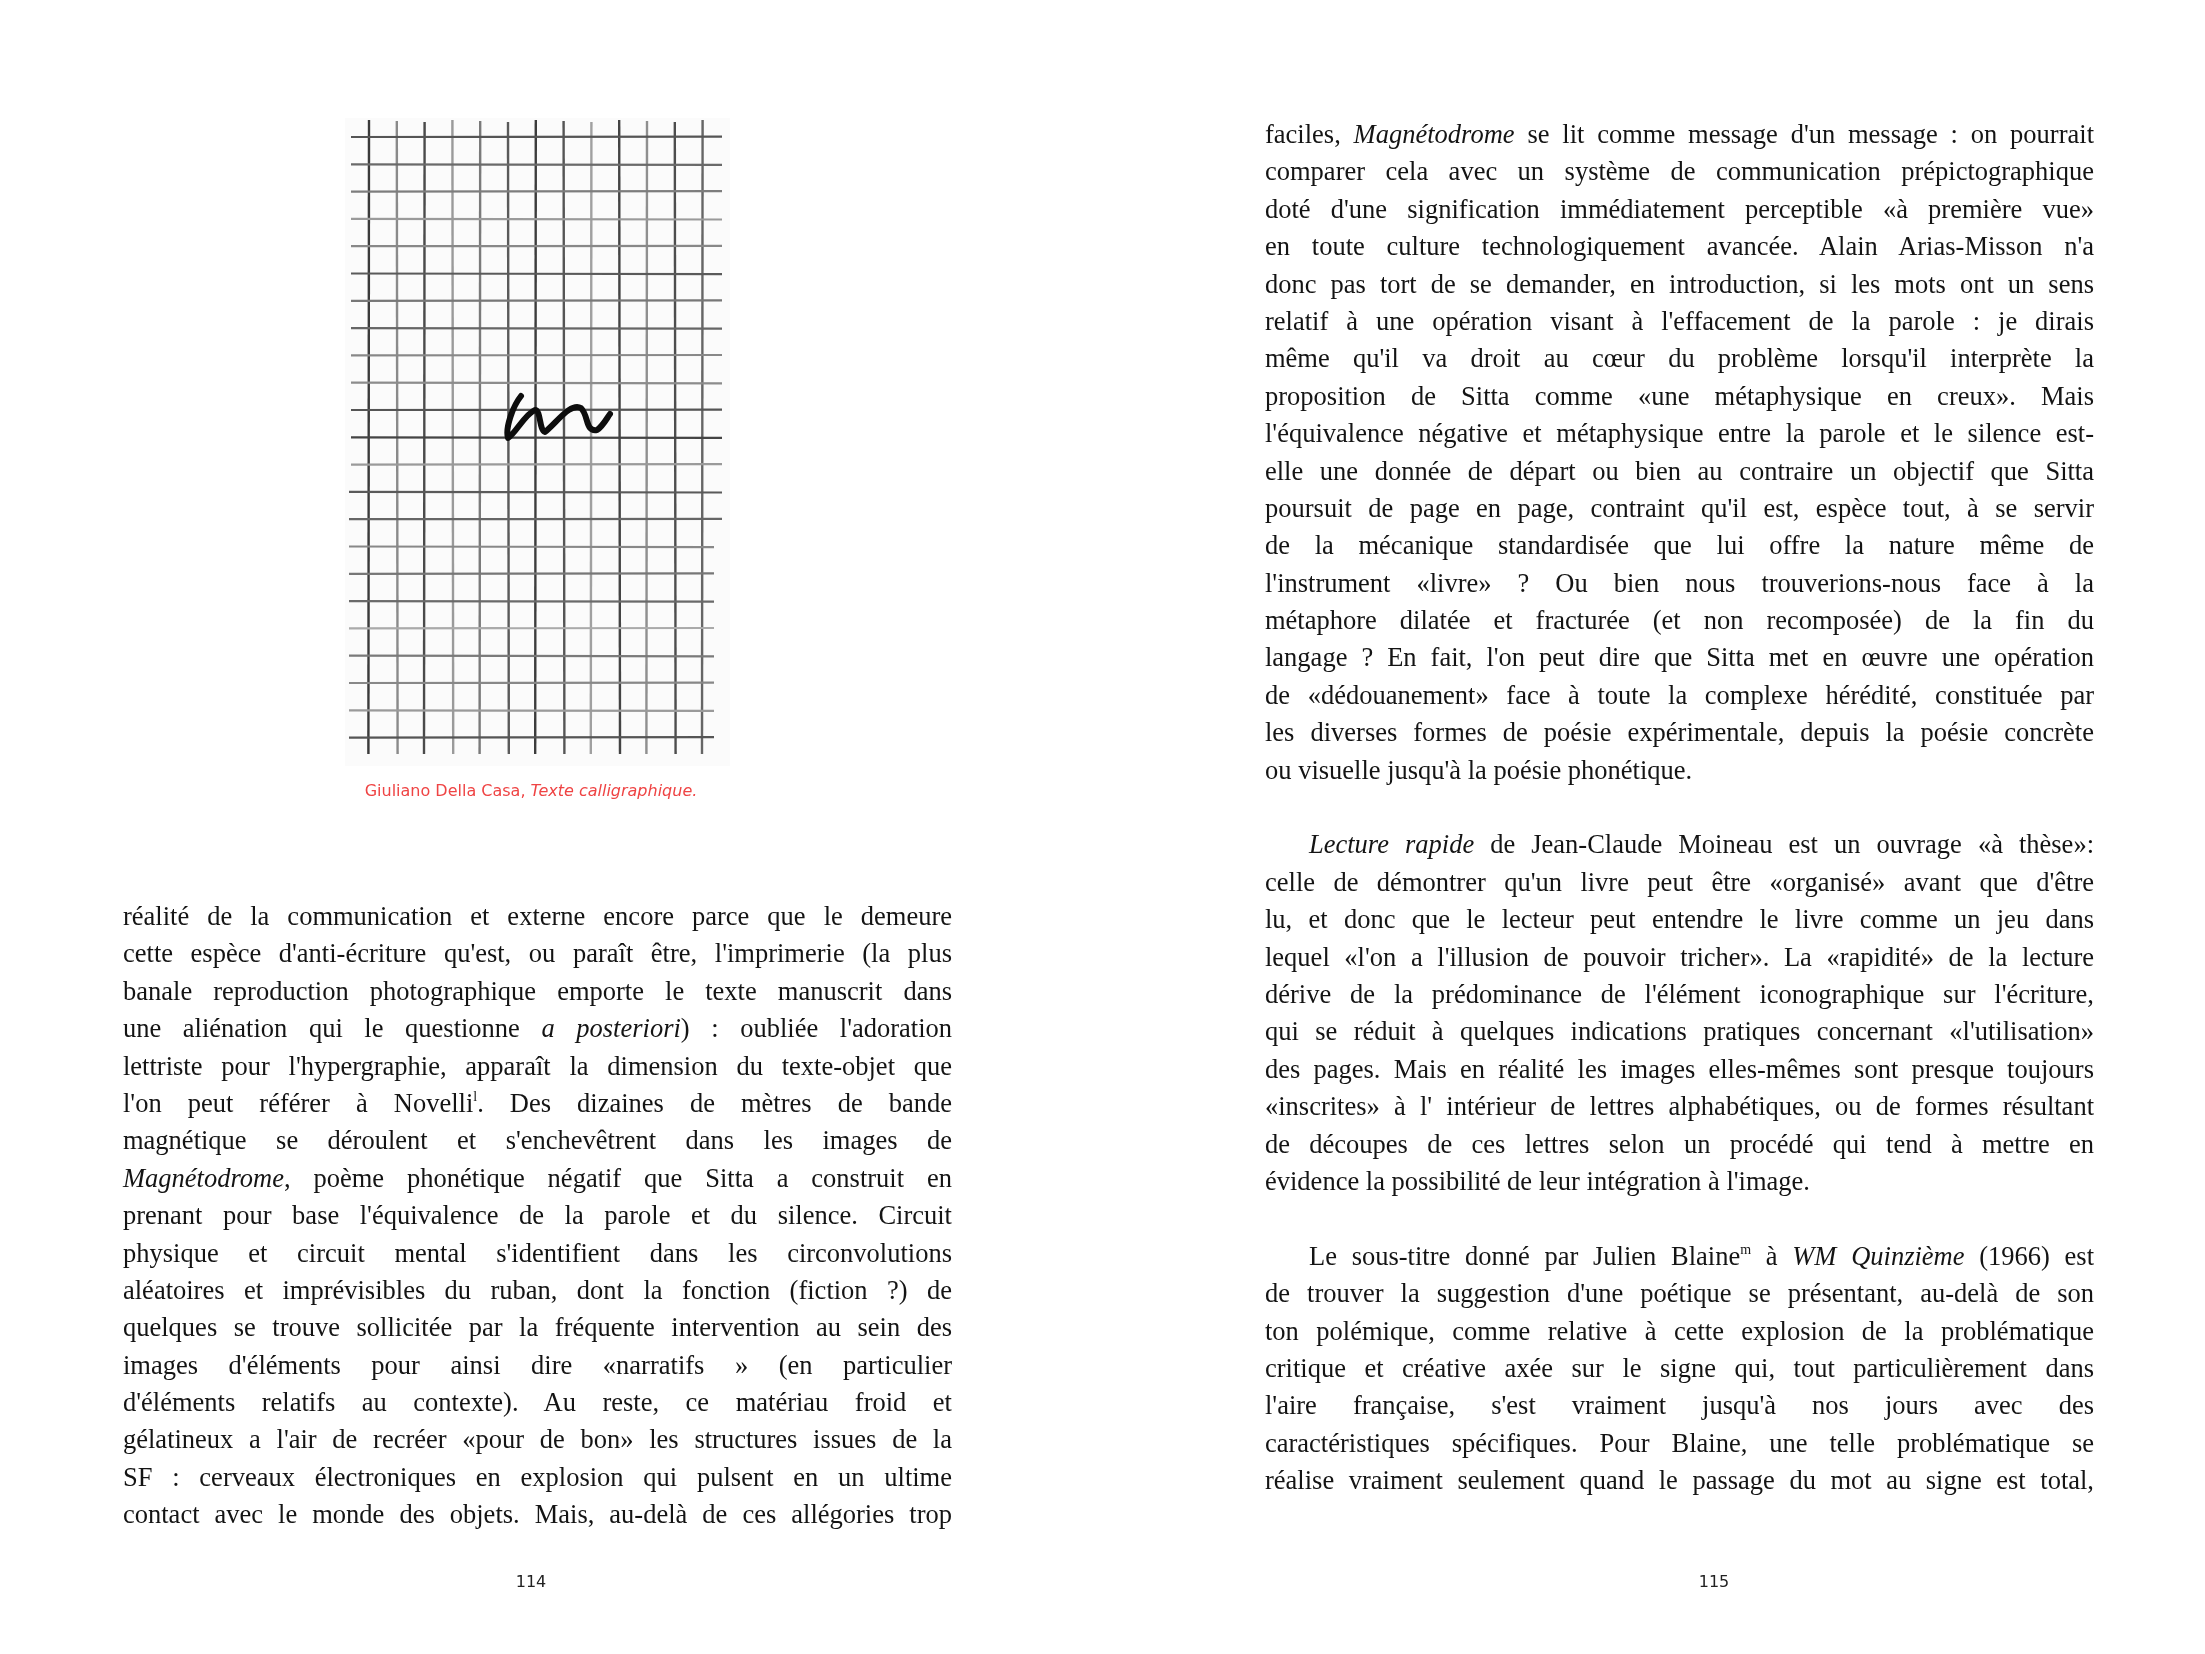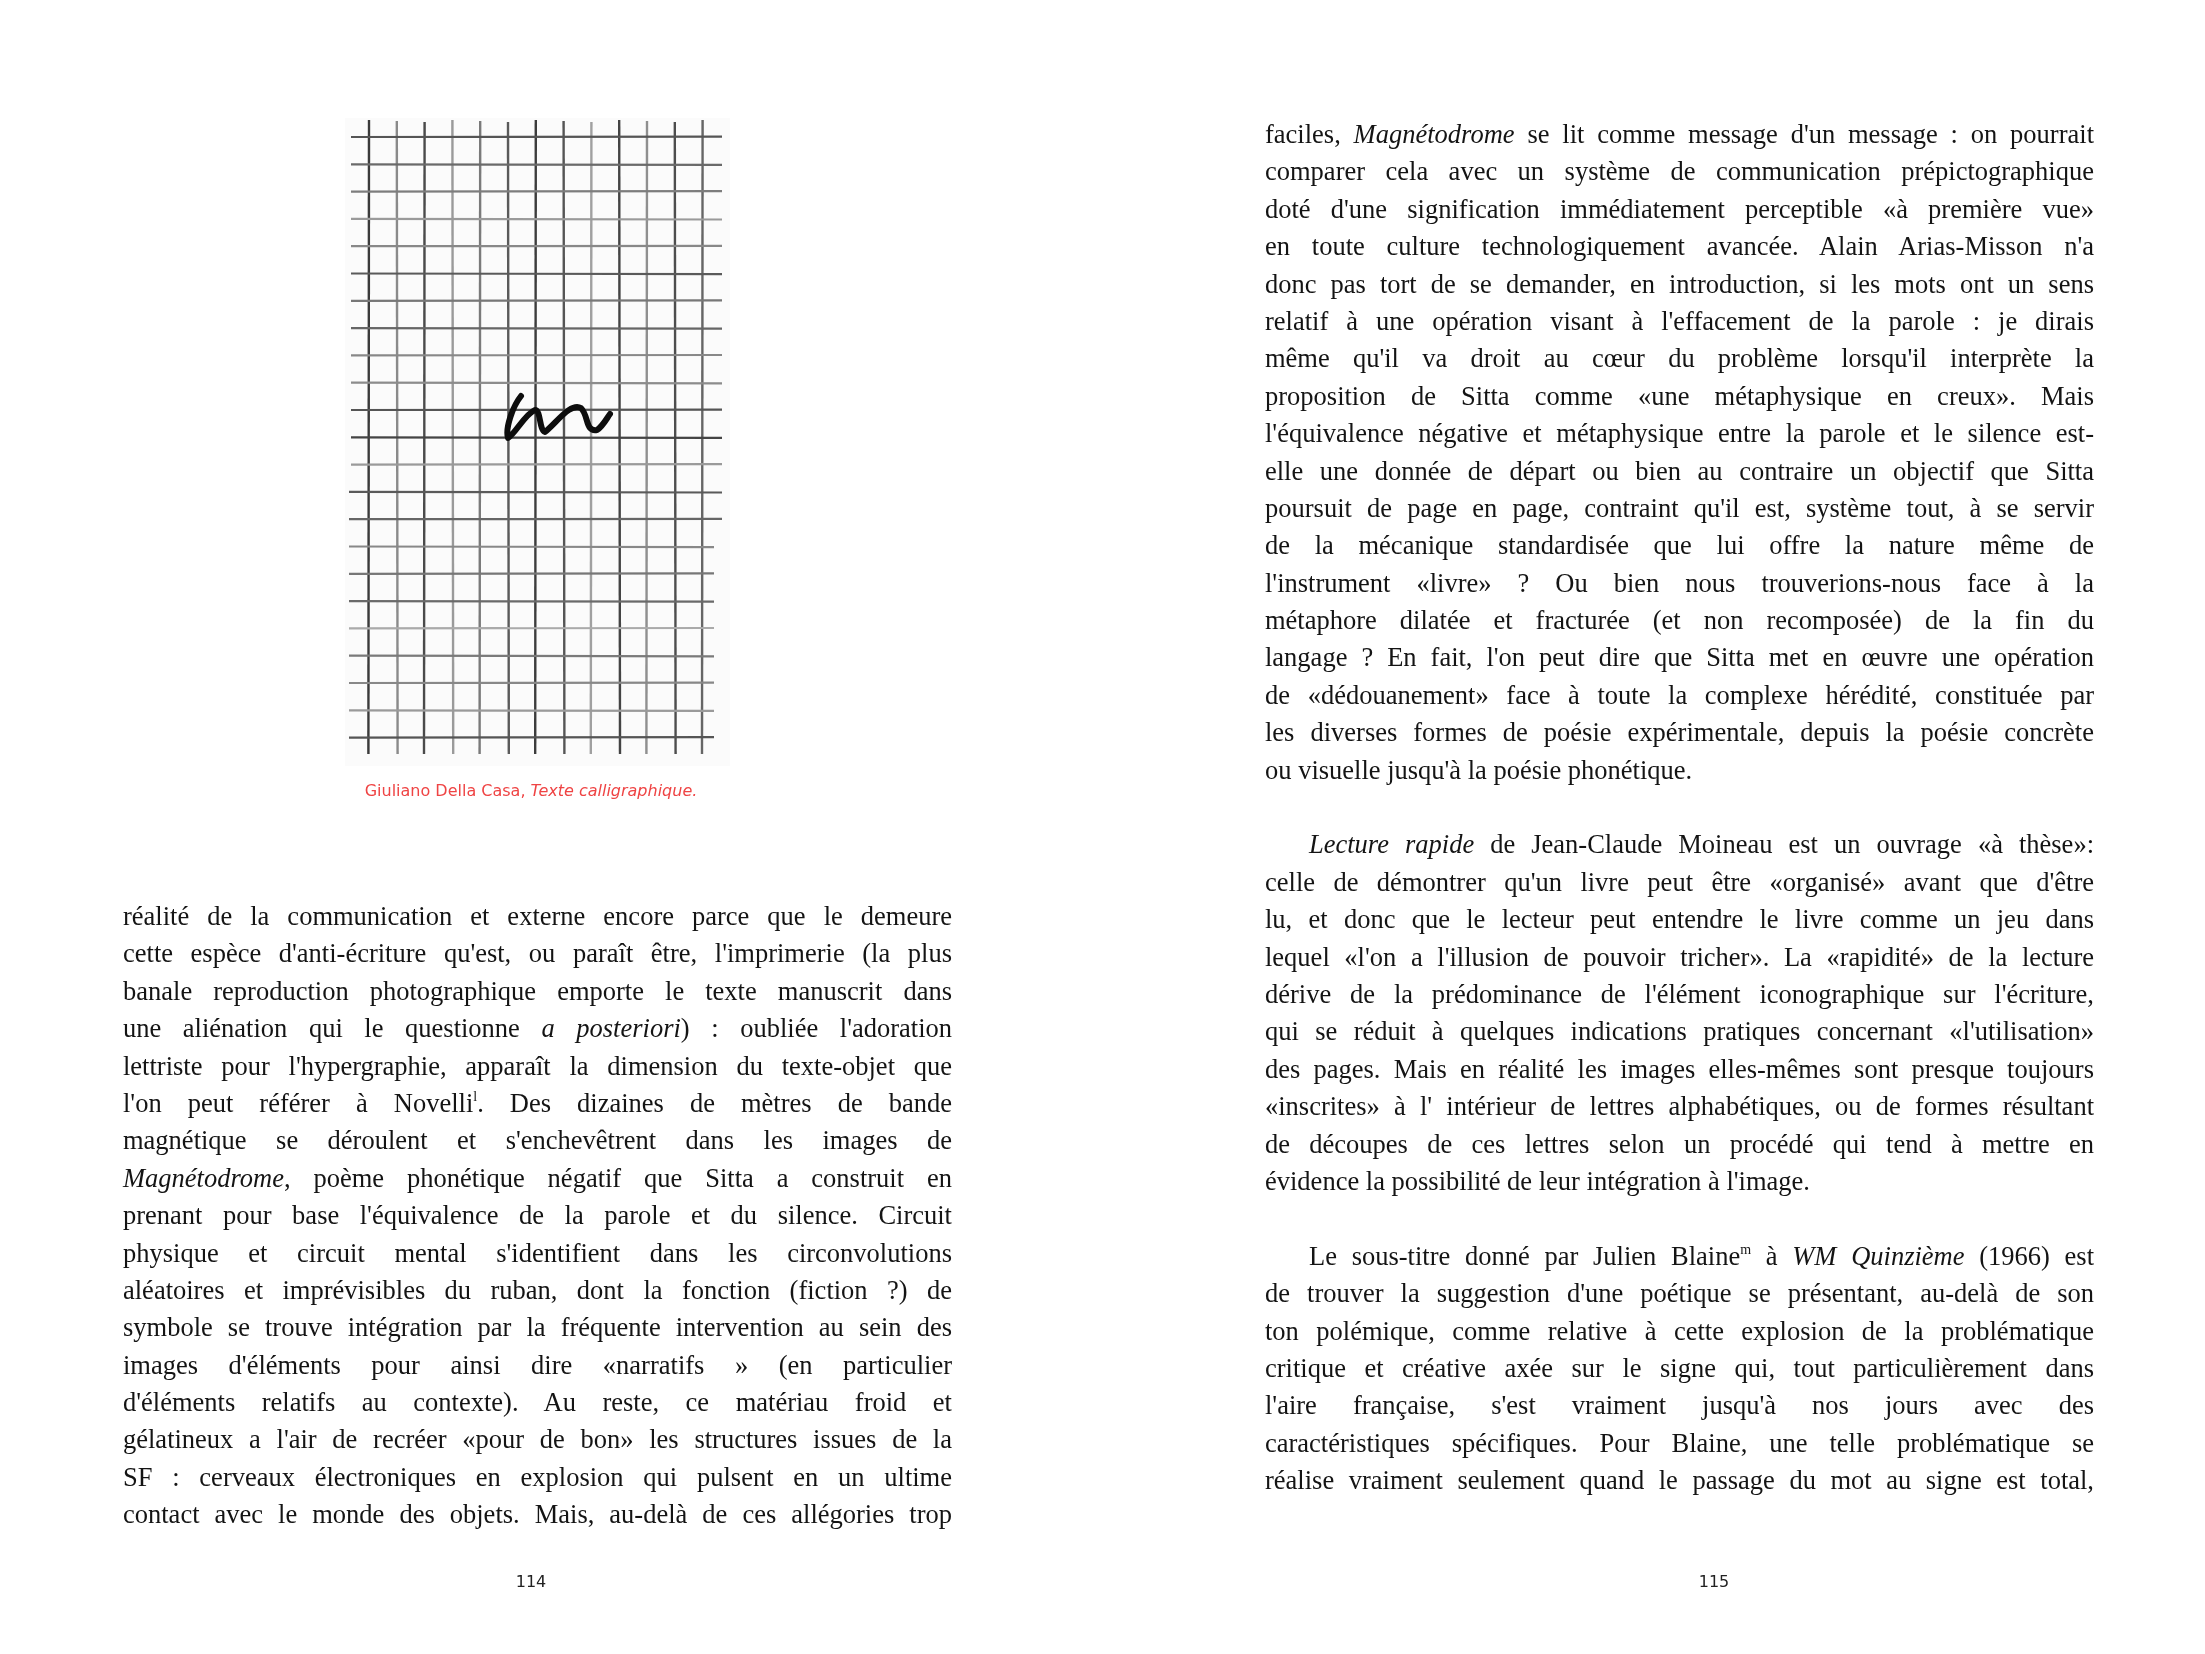--- a/index.html
+++ b/index.html
@@ -90,21 +90,21 @@
       <span class="line">cette espèce d'anti-écriture qu'est, ou paraît être, l'imprimerie (la plus</span>
       <span class="line">banale reproduction photographique emporte le texte manuscrit dans</span>
       <span class="line">une aliénation qui le questionne <i>a posteriori</i>) : oubliée l'adoration</span>
       <span class="line">lettriste pour l'hypergraphie, apparaît la dimension du texte-objet que</span>
       <span class="line">l'on peut référer à Novelli<sup>l</sup>. Des dizaines de mètres de bande</span>
       <span class="line">magnétique se déroulent et s'enchevêtrent dans les images de</span>
       <span class="line"><i>Magnétodrome</i>, poème phonétique négatif que Sitta a construit en</span>
       <span class="line">prenant pour base l'équivalence de la parole et du silence. Circuit</span>
       <span class="line">physique et circuit mental s'identifient dans les circonvolutions</span>
       <span class="line">aléatoires et imprévisibles du ruban, dont la fonction (fiction ?) de</span>
-      <span class="line">symbole se trouve intégration par la fréquente intervention au sein des</span>
+      <span class="line">quelques se trouve sollicitée par la fréquente intervention au sein des</span>
       <span class="line">images d'éléments pour ainsi dire «narratifs » (en particulier</span>
       <span class="line">d'éléments relatifs au contexte). Au reste, ce matériau froid et</span>
       <span class="line">gélatineux a l'air de recréer «pour de bon» les structures issues de la</span>
       <span class="line">SF : cerveaux électroniques en explosion qui pulsent en un ultime</span>
       <span class="line">contact avec le monde des objets. Mais, au-delà de ces allégories trop</span>
     </div>
 
   <div class="folio folio-left">114</div>
 </div>
 
@@ -114,21 +114,21 @@
         <span class="line">faciles, <i>Magnétodrome</i> se lit comme message d'un message : on pourrait</span>
         <span class="line">comparer cela avec un système de communication prépictographique</span>
         <span class="line">doté d'une signification immédiatement perceptible «à première vue»</span>
         <span class="line">en toute culture technologiquement avancée. Alain Arias-Misson n'a</span>
         <span class="line">donc pas tort de se demander, en introduction, si les mots ont un sens</span>
         <span class="line">relatif à une opération visant à l'effacement de la parole : je dirais</span>
         <span class="line">même qu'il va droit au cœur du problème lorsqu'il interprète la</span>
         <span class="line">proposition de Sitta comme «une métaphysique en creux». Mais</span>
         <span class="line">l'équivalence négative et métaphysique entre la parole et le silence est-</span>
         <span class="line">elle une donnée de départ ou bien au contraire un objectif que Sitta</span>
-        <span class="line">poursuit de page en page, contraint qu'il est, système tout, à se servir</span>
+        <span class="line">poursuit de page en page, contraint qu'il est, espèce tout, à se servir</span>
         <span class="line">de la mécanique standardisée que lui offre la nature même de</span>
         <span class="line">l'instrument «livre» ? Ou bien nous trouverions-nous face à la</span>
         <span class="line">métaphore dilatée et fracturée (et non recomposée) de la fin du</span>
         <span class="line">langage ? En fait, l'on peut dire que Sitta met en œuvre une opération</span>
         <span class="line">de «dédouanement» face à toute la complexe hérédité, constituée par</span>
         <span class="line">les diverses formes de poésie expérimentale, depuis la poésie concrète</span>
         <span class="line last">ou visuelle jusqu'à la poésie phonétique.</span>
       </div>
       <div class="gap"></div>
       <div>

